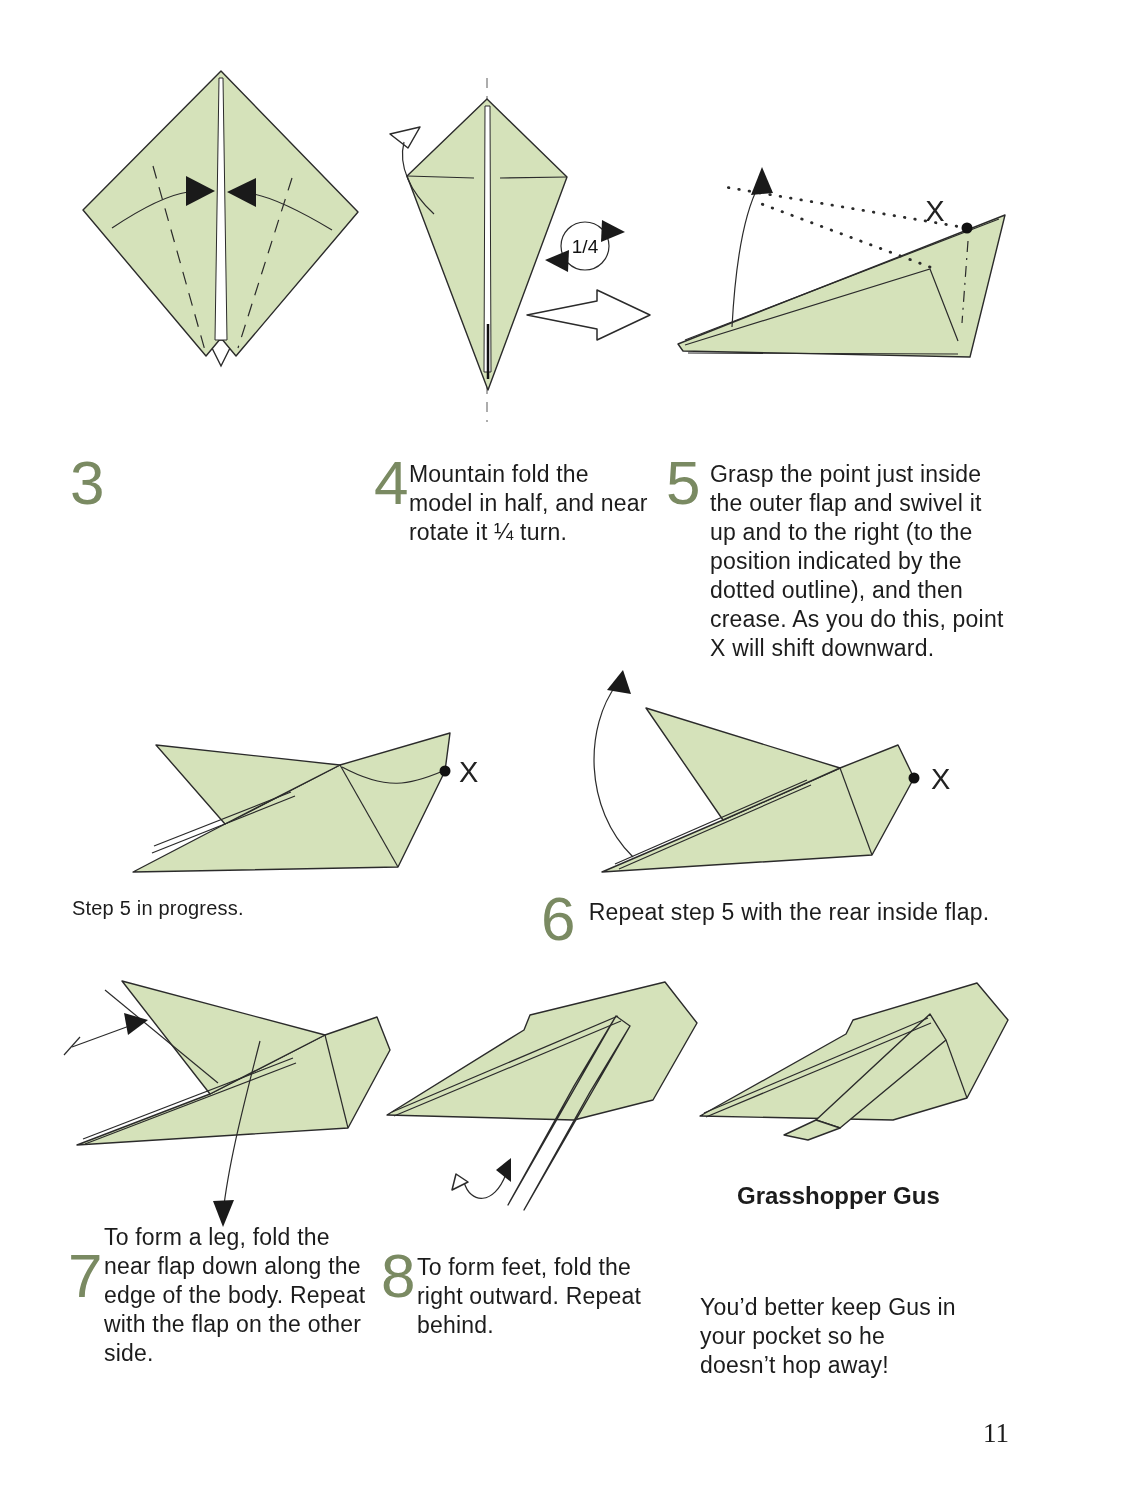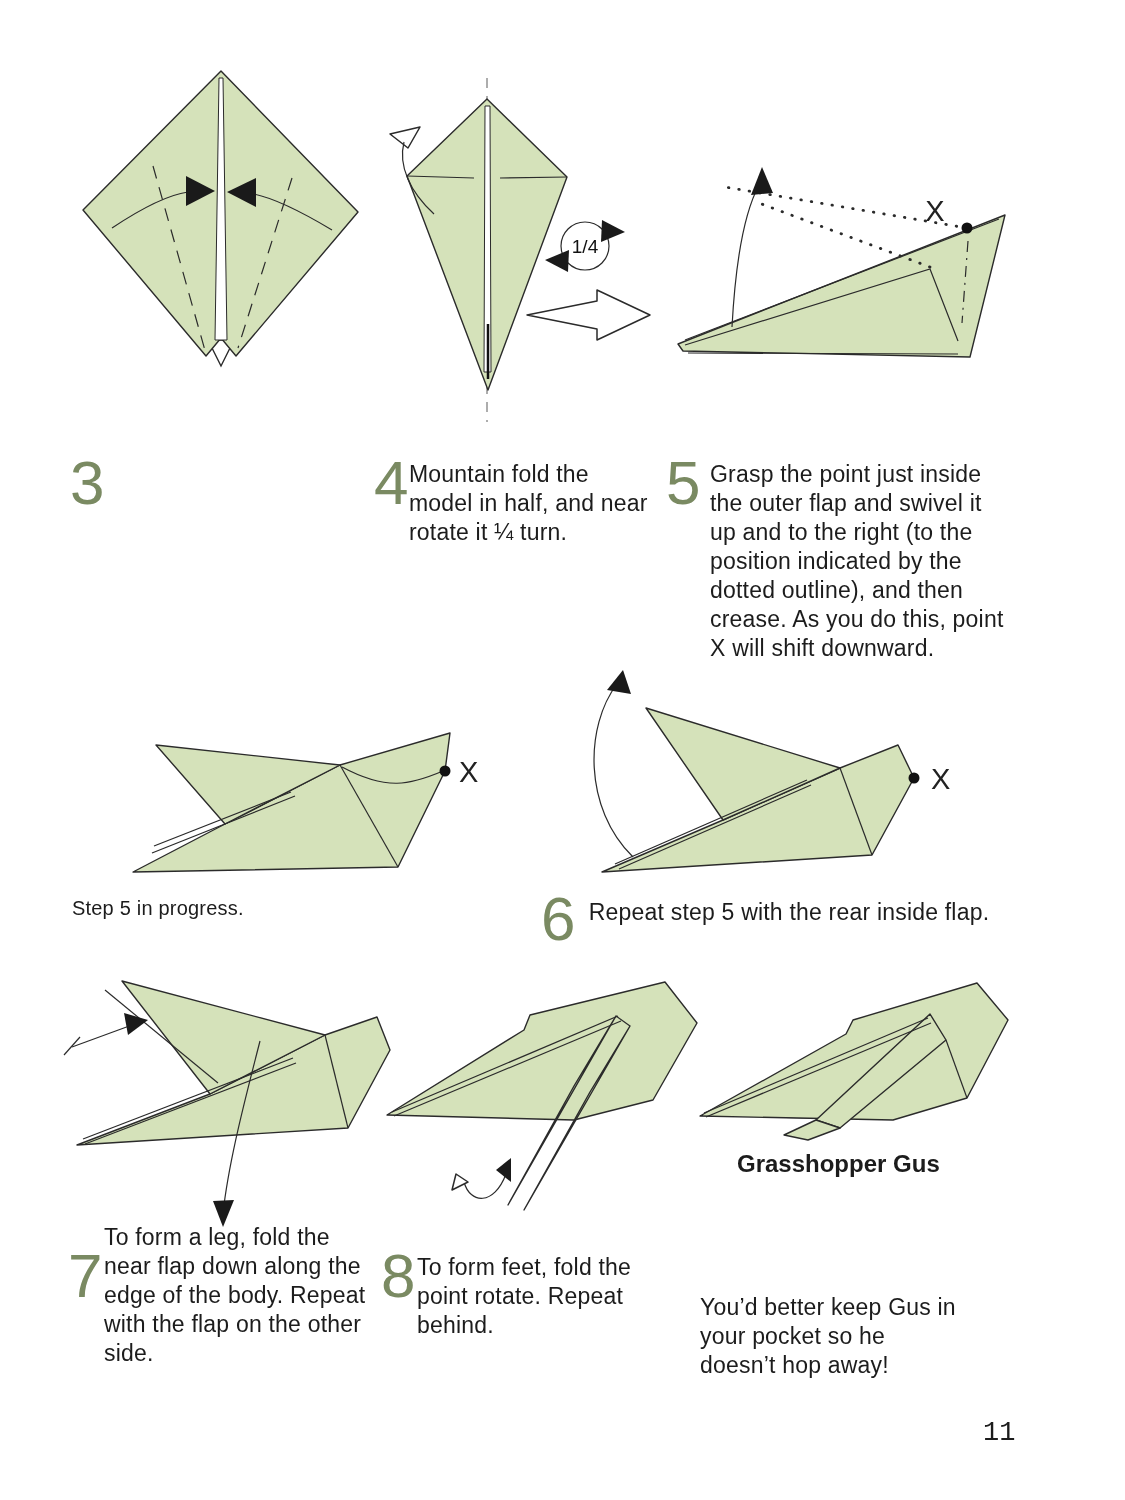--- a/index.html
+++ b/index.html
@@ -10,21 +10,21 @@
   }
   .abs{position:absolute;}
   .numeral{
     position:absolute;font-family:"Liberation Sans",sans-serif;
     font-size:62px;line-height:1;color:#7a8a62;font-weight:400;
   }
   .step-text{
     position:absolute;font-size:23px;line-height:1.26;letter-spacing:.2px;color:#1c1c1c;
   }
   .caption{position:absolute;font-size:20px;letter-spacing:.2px;color:#1c1c1c;}
-  .model-name{position:absolute;font-size:24px;font-weight:bold;color:#1c1c1c;}
+  .model-name{position:absolute;font-size:24px;font-weight:bold;color:#1c1c1c;margin-top:32px;}
   .page-num{position:absolute;font-family:"Liberation Serif",serif;font-size:27px;color:#1c1c1c;}
   svg{position:absolute;overflow:visible;}
   .paper{fill:#d5e2ba;stroke:#2b2b2b;stroke-width:1.4;stroke-linejoin:round;}
   .ln{fill:none;stroke:#2b2b2b;stroke-width:1.2;}
   .dash{stroke-dasharray:13 9;}
   .graydash{stroke:#777;stroke-dasharray:10 8;}
   .dots{stroke-dasharray:.5 10;stroke-linecap:round;stroke-width:2.8;}
   .dashdot{stroke-dasharray:11 6 2 6;}
   .arrow{fill:#1a1a1a;stroke:none;}
   .openarrow{fill:#ffffff;stroke:#2b2b2b;stroke-width:1.5;stroke-linejoin:round;}
@@ -147,20 +147,20 @@
 
   <div class="caption" style="left:72px;top:897px;">Step 5 in progress.</div>
 
   <div class="numeral" style="left:541px;top:888px;">6</div>
   <div class="step-text" style="left:579px;top:898px;width:420px;text-align:center;">Repeat step 5 with the rear inside flap.</div>
 
   <div class="numeral" style="left:68px;top:1245px;">7</div>
   <div class="step-text" style="left:104px;top:1190px;width:262px;margin-top:33px;">To form a leg, fold the near flap down along the edge of the body. Repeat with the flap on the other side.</div>
 
   <div class="numeral" style="left:381px;top:1245px;">8</div>
-  <div class="step-text" style="left:417px;top:1253px;width:240px;">To form feet, fold the point rotate. Repeat behind.</div>
+  <div class="step-text" style="left:417px;top:1253px;width:240px;">To form feet, fold the right outward. Repeat behind.</div>
 
   <div class="model-name" style="left:737px;top:1150px;">Grasshopper Gus</div>
   <div class="step-text" style="left:700px;top:1253px;width:266px;margin-top:40px;">You’d better keep Gus in your pocket so he doesn’t hop away!</div>
 
-  <div class="page-num" style="left:983px;top:1418px;font-family:Liberation Mono, monospace;">11</div>
+  <div class="page-num" style="left:983px;top:1418px;">11</div>
 
 </div>
 
 </body></html>

